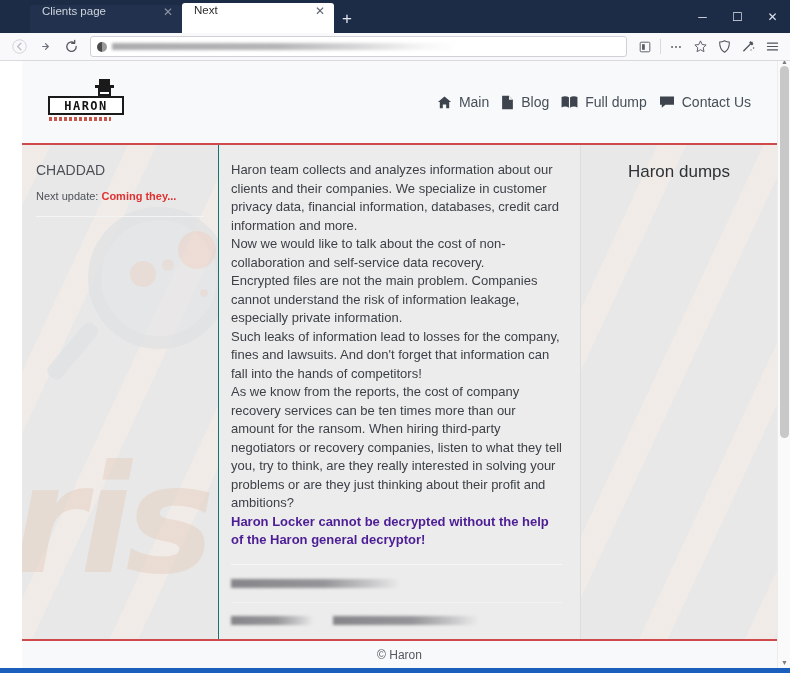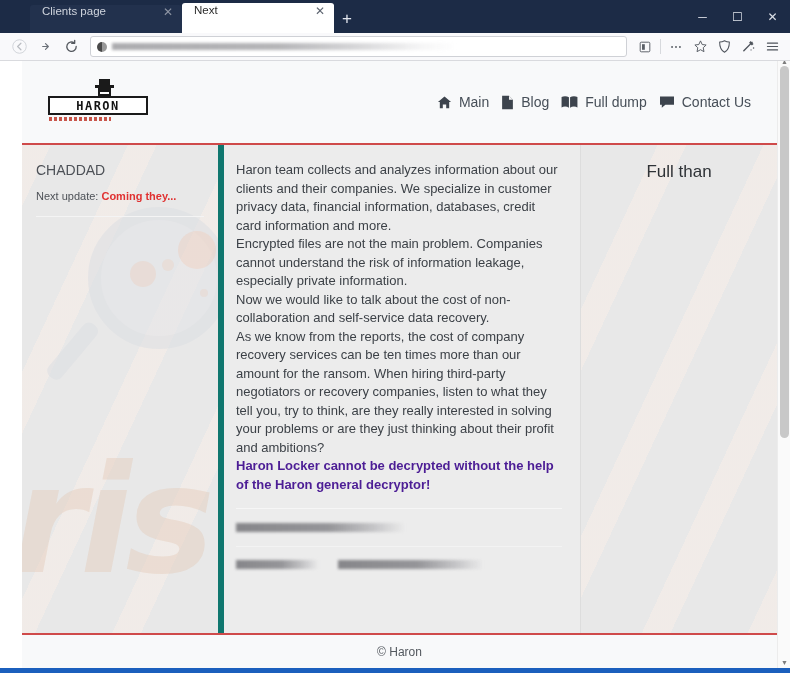--- a/index.html
+++ b/index.html
@@ -178,21 +178,21 @@
   .logo-head {
     position: absolute; left: 3px; top: 9px;
     width: 13px; height: 12px; background: #1a1a1a;
   }
   .logo-eyes {
     position: absolute; left: 5px; top: 13px;
     width: 9px; height: 2px; background: #ffffff;
   }
   .logo-box {
     position: absolute; left: 0; top: 17px;
-    width: 100px; height: 19px;
+    width: 76px; height: 19px;
     border: 2px solid #1a1a1a;
     background: #ffffff;
     display: flex; align-items: center; justify-content: center;
   }
   .logo-word {
     font-family: "DejaVu Sans Mono", monospace;
     font-size: 12px; font-weight: 700; letter-spacing: 1.5px;
     color: #141414;
   }
   .logo-sub {
@@ -221,21 +221,21 @@
     overflow: hidden;
   }
   .col-left {
     width: 196px; flex: 0 0 auto;
     padding: 17px 14px 0 14px;
     position: relative; z-index: 2;
   }
   .col-center {
     flex: 1;
     background: #ececec;
-    border-left: 6px solid #0f766e;
+    border-left: 1px solid #0f766e;
     border-right: 1px solid #dddddd;
     padding: 16px 18px 0 12px;
     position: relative; z-index: 2;
     overflow: hidden;
   }
   .col-right {
     width: 196px; flex: 0 0 auto;
     padding: 17px 14px 0 14px;
     position: relative; z-index: 2;
   }
@@ -308,21 +308,21 @@
   .wm-stripes {
     position: absolute; left: 0; top: 0; right: 0; bottom: 0;
     z-index: 1; pointer-events: none;
     background: repeating-linear-gradient(115deg,
       rgba(248,238,232,.55) 0 26px,
       rgba(255,255,255,0) 26px 96px);
   }
 
   
   .site-footer {
-    height: 35px; flex: 0 0 auto;
+    height: 29px; flex: 0 0 auto;
     background: #f8f9fa;
     border-top: 2px solid #cf4a4a;
     display: flex; align-items: center; justify-content: center;
     font-size: 12px; color: #53585e;
   }
 </style>
 </head>
 <body>
 
 <div id="app">
@@ -486,43 +486,44 @@
           <div class="next-update">
             <span>Next update:</span>
             <span class="soon">Coming they...</span>
           </div>
           <div class="thin-rule"></div>
         </div>
 
         <div class="col-center">
           <div class="body-text">
             <p>Haron team collects and analyzes information about our clients and their companies. We specialize in customer privacy data, financial information, databases, credit card information and more.</p>
+            <p>Now we would like to talk about the cost of non-collaboration and self-service data recovery.</p>
             <p>Encrypted files are not the main problem. Companies cannot understand the risk of information leakage, especially private information.</p>
-            <p>Now we would like to talk about the cost of non-collaboration and self-service data recovery.</p>
+            <p>Such leaks of information lead to losses for the company, fines and lawsuits. And don't forget that information can fall into the hands of competitors!</p>
             <p>As we know from the reports, the cost of company recovery services can be ten times more than our amount for the ransom. When hiring third-party negotiators or recovery companies, listen to what they tell you, try to think, are they really interested in solving your problems or are they just thinking about their profit and ambitions?</p>
             <p class="bold">Haron Locker cannot be decrypted without the help of the Haron general decryptor!</p>
           </div>
 
           <div class="redacted-sep"></div>
 
           <div class="redact-block">
             <div class="redact-row">
               <span class="rb" style="width:168px"></span>
             </div>
             <div class="redact-line"></div>
             <div class="redact-row">
               <span class="rb" style="width:82px"></span>
               <span class="rb" style="width:144px"></span>
             </div>
 
           </div>
         </div>
 
         <div class="col-right">
-          <div class="col-head">Full than</div>
+          <div class="col-head">Haron dumps</div>
         </div>
 
       </div>
 
       <div class="site-footer">
         <span>© Haron</span>
       </div>
 
     </div>
 

